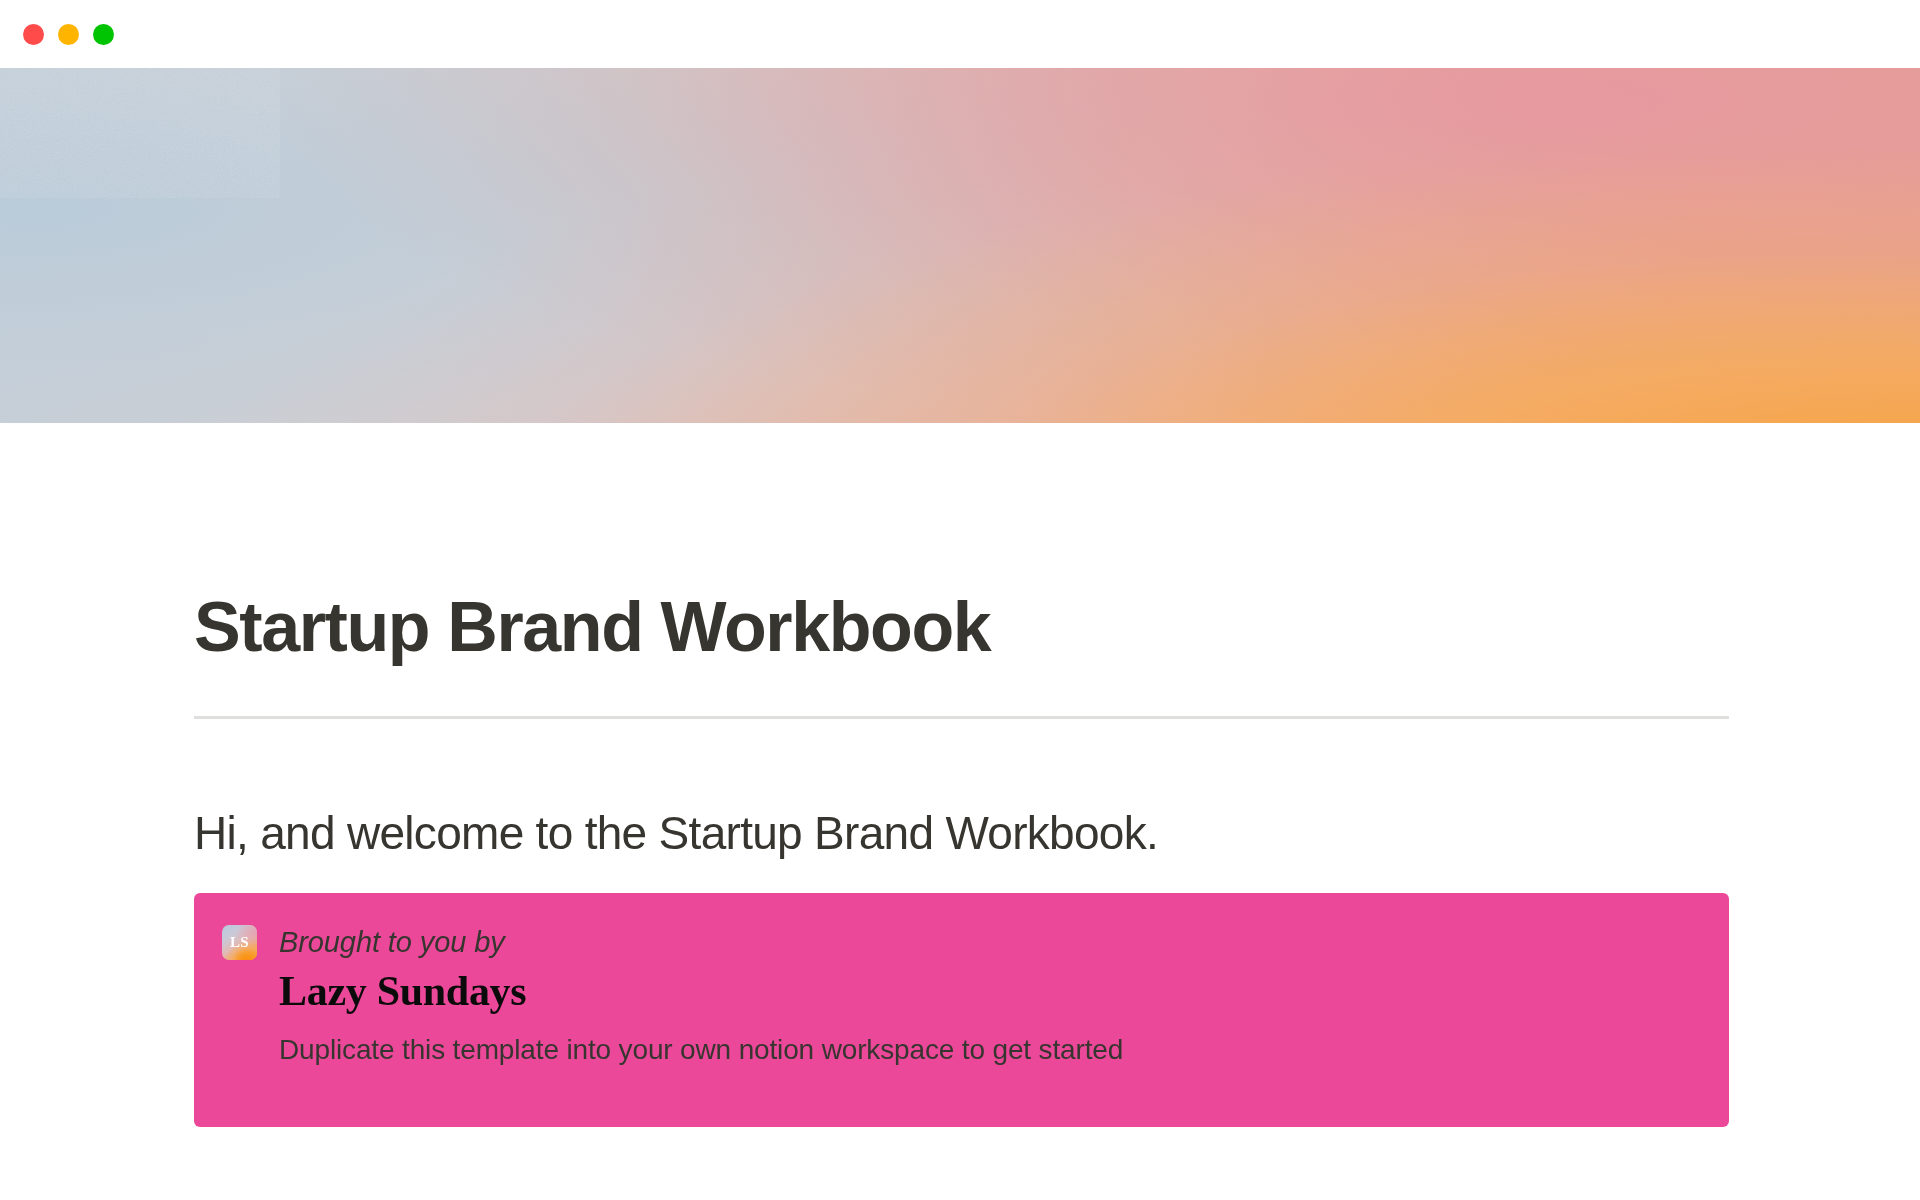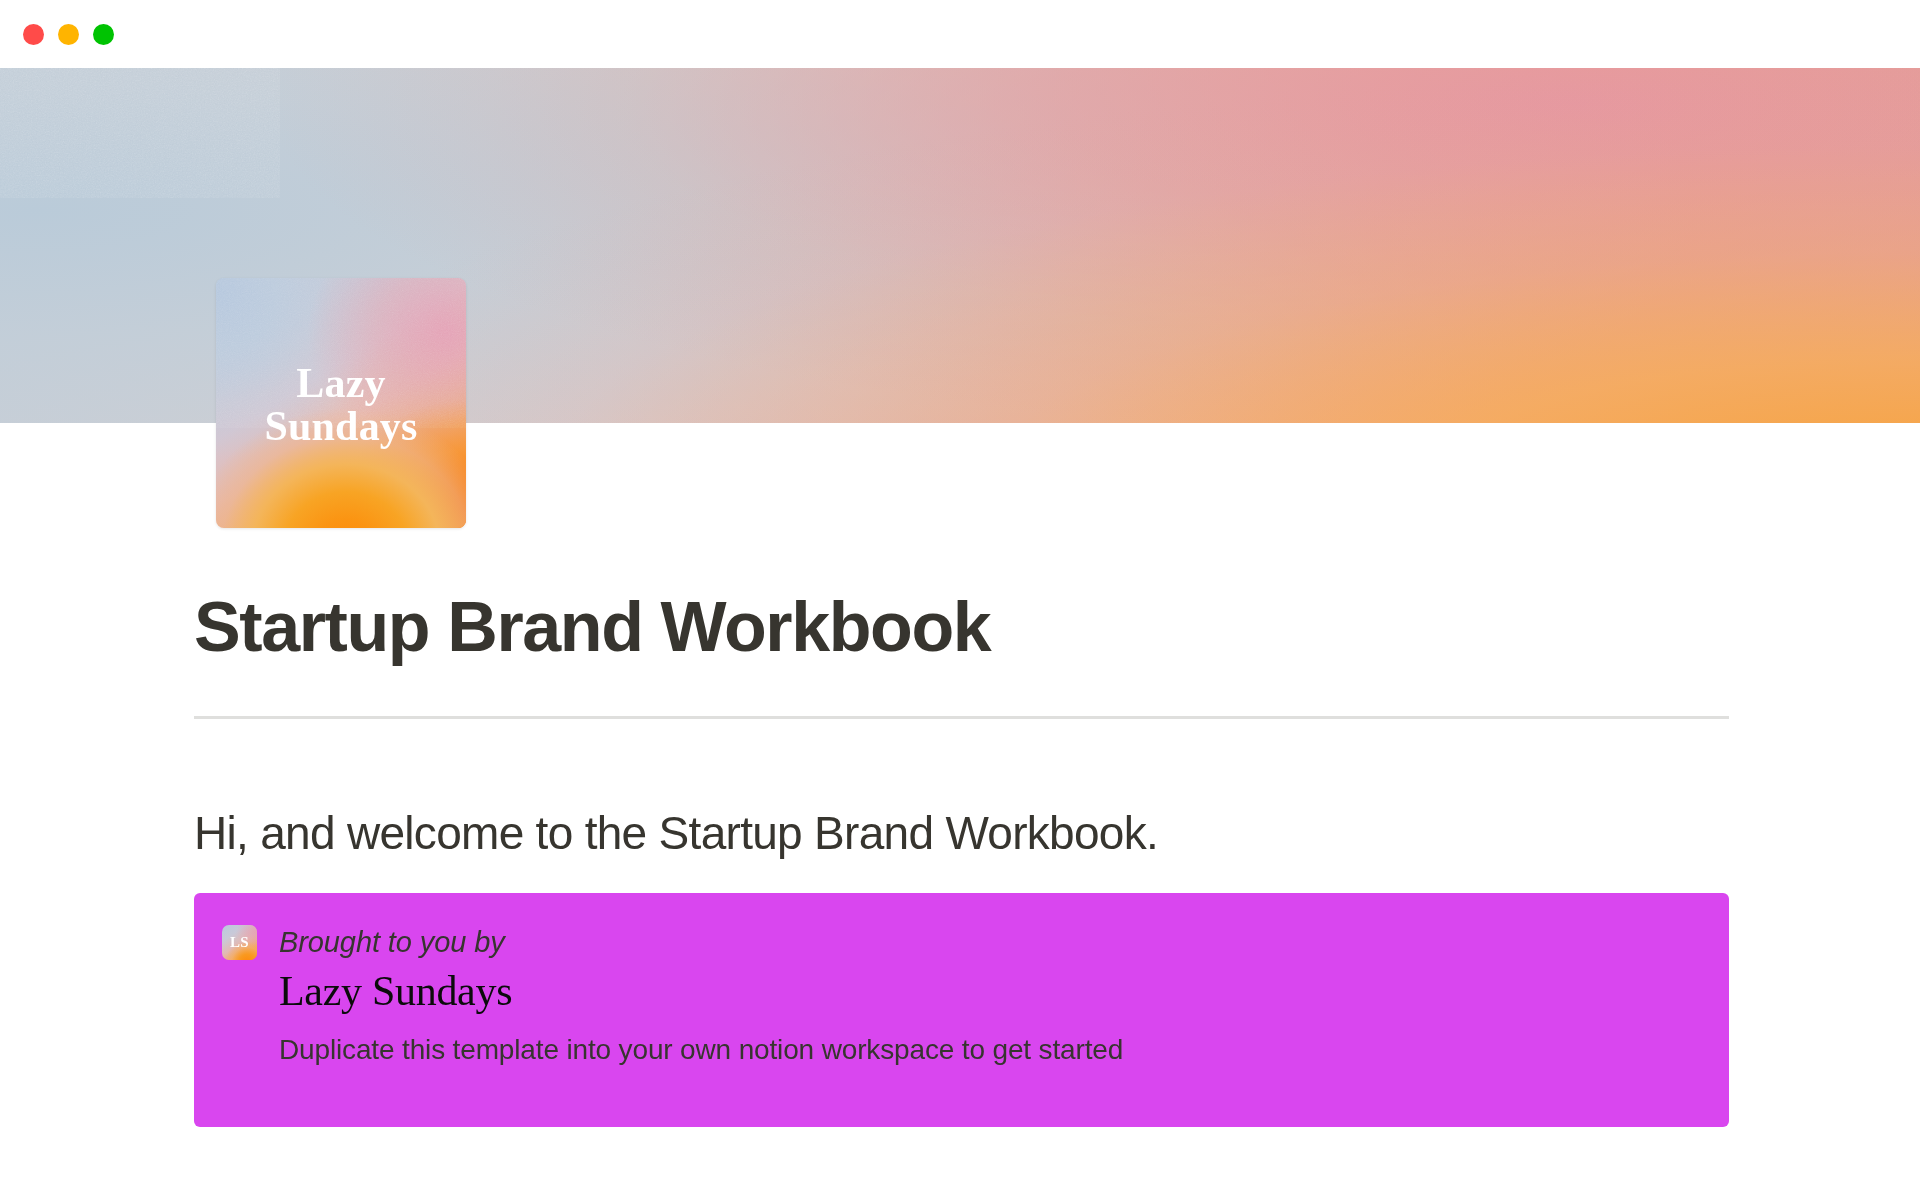--- a/index.html
+++ b/index.html
@@ -170,21 +170,21 @@
     line-height: 1.25;
     letter-spacing: -0.7px;
     color: #37352f;
   }
 
   
   .callout {
     margin-top: 31px;
     width: 1535px;
     min-height: 234px;
-    background: #d946ef;
+    background: #ec4899;
     border-radius: 6px;
     padding: 32px 34px 30px 28px;
   }
   .callout-row {
     display: flex;
     align-items: center;
     gap: 22px;
   }
   .ls-badge {
     position: relative;
@@ -219,21 +219,21 @@
     font-size: 29px;
     font-style: italic;
     color: #37352f;
     line-height: 1.2;
     letter-spacing: -0.1px;
   }
   .callout-brand {
     margin-top: 8px;
     margin-left: 57px;
     font-family: "Liberation Serif", serif;
-    font-weight: 400;
+    font-weight: 700;
     font-size: 42px;
     line-height: 1.12;
     color: #0b0b0b;
     letter-spacing: -0.3px;
   }
   .callout-desc {
     margin-top: 16px;
     margin-left: 57px;
     font-size: 28px;
     line-height: 1.35;
@@ -258,34 +258,20 @@
     <div class="cover-base"></div>
     <svg class="cover-grain" xmlns="http://www.w3.org/2000/svg">
       <filter id="grainCover">
         <feTurbulence type="fractalNoise" baseFrequency="0.78" numOctaves="4" stitchTiles="stitch"></feTurbulence>
         <feColorMatrix type="saturate" values="0"></feColorMatrix>
       </filter>
       <rect width="100%" height="100%" filter="url(#grainCover)"></rect>
     </svg>
   </div>
 
-  <div class="page-icon">
-    <div class="page-icon-bg"></div>
-    <svg class="page-icon-grain" xmlns="http://www.w3.org/2000/svg">
-      <filter id="grainIcon">
-        <feTurbulence type="fractalNoise" baseFrequency="0.9" numOctaves="4" stitchTiles="stitch"></feTurbulence>
-        <feColorMatrix type="saturate" values="0"></feColorMatrix>
-      </filter>
-      <rect width="100%" height="100%" filter="url(#grainIcon)"></rect>
-    </svg>
-    <div class="page-icon-text">
-      <span>Lazy</span>
-      <span>Sundays</span>
-    </div>
-  </div>
 
   <div class="page-body">
     <div class="content">
 
       <h1 class="page-title">Startup Brand Workbook</h1>
 
       <div class="divider"></div>
 
       <h2 class="welcome-heading">Hi, and welcome to the Startup Brand Workbook.</h2>
 

